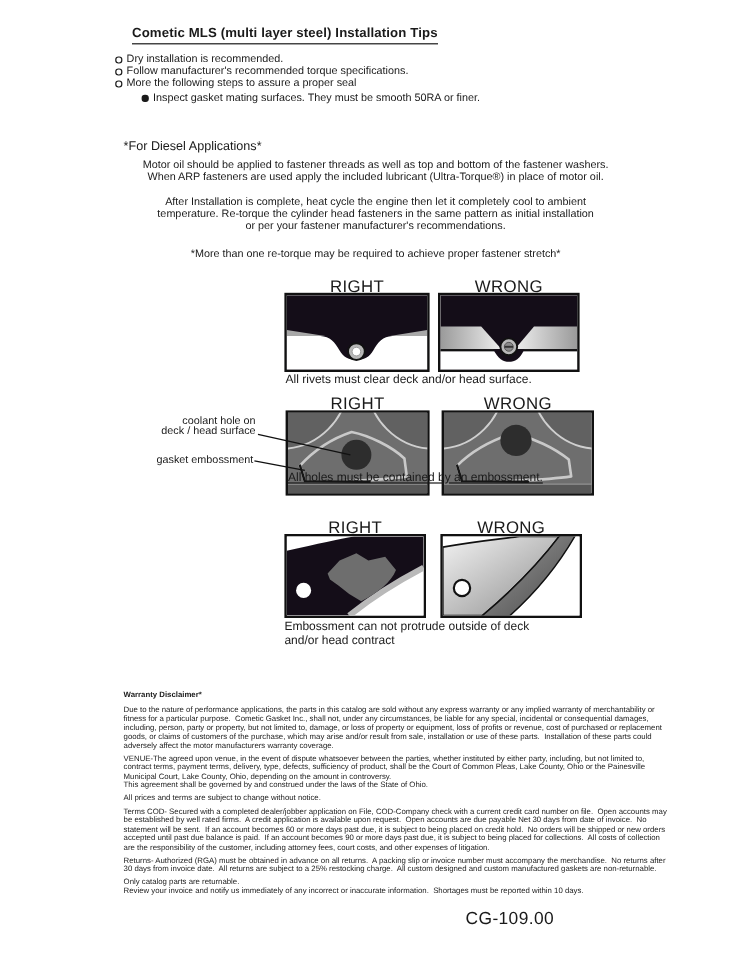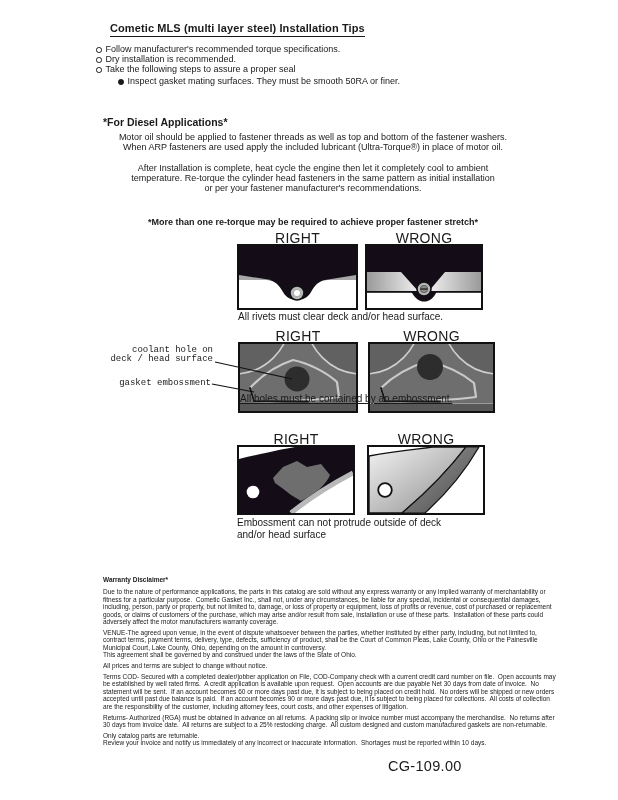--- a/index.html
+++ b/index.html
@@ -10,59 +10,59 @@
   
   .title{left:110px;top:22px;font-size:11px;font-weight:bold;
          border-bottom:1.5px solid #1a1a1a;padding-bottom:2px;letter-spacing:.1px;}
   .bullets{left:96px;top:44px;font-size:9px;line-height:10px;}
   .b-row{display:flex;align-items:flex-start;}
   .b-row.sub{margin-left:22px;text-align:right;}
   .marker{flex:0 0 auto;width:3.5px;height:3.5px;border-radius:50%;margin:3px 4px 0 0;}
   .marker.hollow{border:1px solid #1a1a1a;}
   .marker.filled{background:#1a1a1a;border:1px solid #1a1a1a;}
 
-  .h2{left:103px;top:116px;font-size:10.5px;font-weight:bold;}
+  .h2{left:103px;top:116px;font-size:10.5px;font-weight:normal;}
   .para{left:103px;width:420px;font-size:9px;line-height:10px;white-space:pre-line;text-align:center;}
   .p1{top:132px;}
   .p2{top:163px;}
-  .note{top:217px;font-weight:bold;}
+  .note{top:206px;}
 
   
   .rw{width:121px;text-align:center;font-size:14px;letter-spacing:.3px;}
   .diag{border:2px solid #111;display:block;background:#fff;}
   .caption{font-size:10px;line-height:12px;white-space:pre-line;}
-  .ann{width:113px;text-align:right;font-size:9px;line-height:9px;white-space:pre-line;font-family:Liberation Mono, monospace;}
+  .ann{width:113px;text-align:right;font-size:9px;line-height:9px;white-space:pre-line;}
   .leader{z-index:3;}
 
   
   .warranty{left:103px;top:576px;width:470px;font-size:6.5px;line-height:7.4px;}
   .warranty .w-head{font-weight:bold;margin-bottom:5px;}
   .warranty .w-para{white-space:pre-wrap;margin-bottom:3.5px;}
 
   .footer{left:388px;top:758px;font-size:14.5px;letter-spacing:.3px;}
 </style>
 </head>
 <body>
 
 <div class="page">
 
   <div class="abs title">Cometic MLS (multi layer steel) Installation Tips</div>
 
   <div class="abs bullets">
     <div class="b-row">
       <span class="marker hollow"></span>
-      <span>Follow manufacturer's recommended torque specifications.</span>
+      <span>Dry installation is recommended.</span>
     </div>
     <div class="b-row">
       <span class="marker hollow"></span>
-      <span>Dry installation is recommended.</span>
+      <span>Follow manufacturer's recommended torque specifications.</span>
     </div>
     <div class="b-row">
       <span class="marker hollow"></span>
-      <span>Take the following steps to assure a proper seal</span>
+      <span>More the following steps to assure a proper seal</span>
     </div>
     <div class="b-row sub" style="margin-top:2px;">
       <span class="marker filled"></span>
       <span>Inspect gasket mating surfaces.  They must be smooth 50RA or finer.</span>
     </div>
   </div>
 
   <div class="abs h2">*For Diesel Applications*</div>
   <div class="abs para p1">Motor oil should be applied to fastener threads as well as top and bottom of the fastener washers.
 When ARP fasteners are used apply the included lubricant (Ultra-Torque®) in place of motor oil.</div>
@@ -165,21 +165,21 @@
           <stop offset="1" stop-color="#4a4a4a"></stop>
       </linearGradient>
     </defs>
     <rect x="0" y="0" width="114" height="66" fill="#ffffff"></rect>
     <path d="M0,9 C28,4 50,2 64,0 L97,0 C81,21 58,45 33,66 L0,66 Z" fill="url(#gBand)" stroke="#111" stroke-width="1.4"></path>
     <path d="M97,0 L110,0 C95,26 76,48 56,66 L33,66 C58,45 81,21 97,0 Z" fill="url(#gDark)" stroke="#111" stroke-width="1.2"></path>
     <circle cx="16" cy="43" r="6.8" fill="#ffffff" stroke="#111" stroke-width="1.8"></circle>
   </svg>
 
   <div class="abs caption" style="left:237px;top:517px;">Embossment can not protrude outside of deck
-and/or head surface</div>
+and/or head contract</div>
 
   <div class="abs warranty">
     <div class="w-head">Warranty Disclaimer*</div>
     <div class="w-para">Due to the nature of performance applications, the parts in this catalog are sold without any express warranty or any implied warranty of merchantability or
 fitness for a particular purpose.  Cometic Gasket Inc., shall not, under any circumstances, be liable for any special, incidental or consequential damages,
 including, person, party or property, but not limited to, damage, or loss of property or equipment, loss of profits or revenue, cost of purchased or replacement
 goods, or claims of customers of the purchase, which may arise and/or result from sale, installation or use of these parts.  Installation of these parts could
 adversely affect the motor manufacturers warranty coverage.</div>
     <div class="w-para">VENUE-The agreed upon venue, in the event of dispute whatsoever between the parties, whether instituted by either party, including, but not limited to,
 contract terms, payment terms, delivery, type, defects, sufficiency of product, shall be the Court of Common Pleas, Lake County, Ohio or the Painesville

